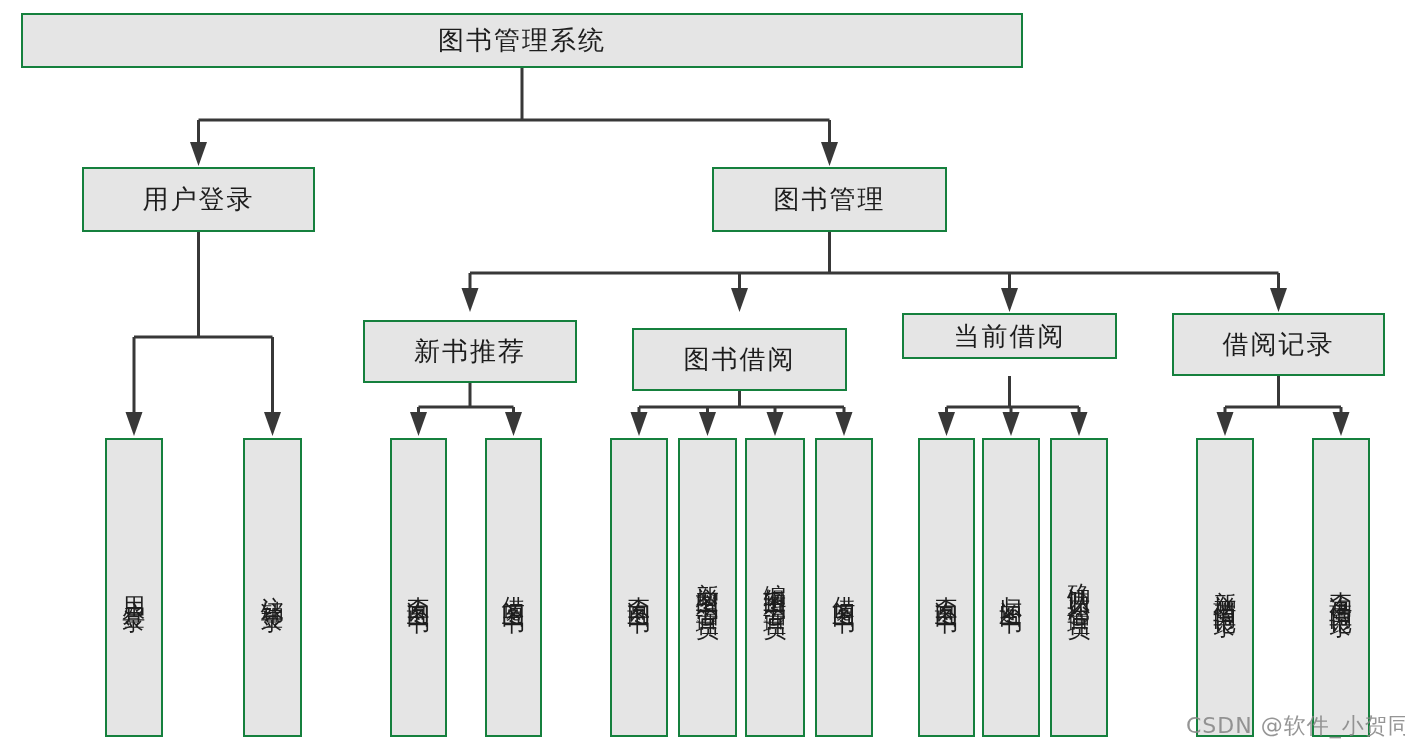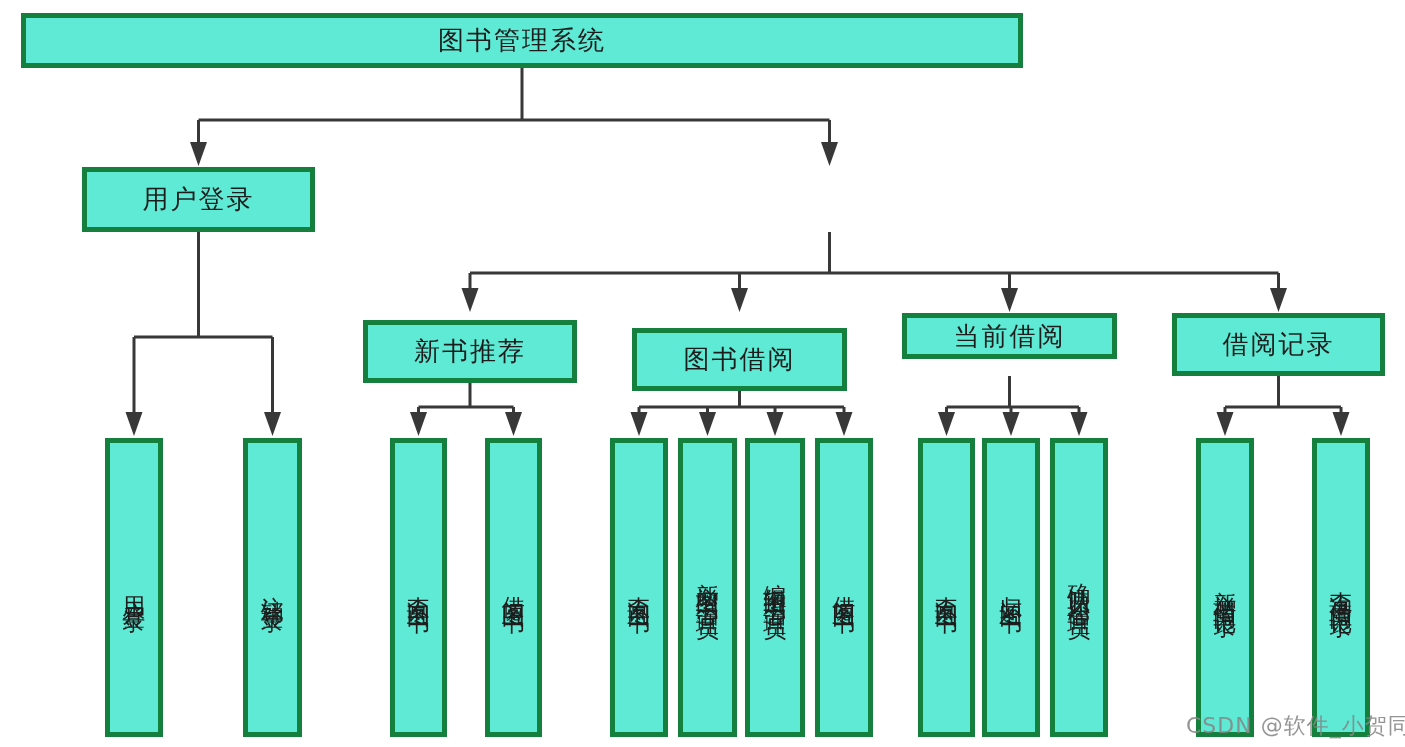--- a/index.html
+++ b/index.html
@@ -2,21 +2,21 @@
 <html><head>
 <meta charset="utf-8">
 <style>
   html,body{margin:0;padding:0;background:#fff;}
   .stage{
     position:relative;width:1405px;height:747px;background:#ffffff;overflow:hidden;
     font-family:"DejaVu Sans","Liberation Sans",sans-serif;color:#1d1d1d;
   }
   .connectors{position:absolute;left:0;top:0;z-index:1;}
   .node{
-    position:absolute;box-sizing:border-box;border:5px solid #15803d;background:#5eead4;
+    position:absolute;box-sizing:border-box;border:2px solid #15803d;background:#e5e5e5;
     display:flex;align-items:center;justify-content:center;z-index:2;
   }
   .h-node{font-size:26px;letter-spacing:2px;white-space:nowrap;}
   .v-node .lbl{
     writing-mode:vertical-rl;text-orientation:mixed;
     font-size:23px;letter-spacing:5px;line-height:1.15;
   }
   .watermark{
     position:absolute;left:1186px;top:711px;z-index:3;
     font-size:22px;letter-spacing:1px;white-space:nowrap;
@@ -60,20 +60,23 @@
       <polygon points="1332.5,412 1349.5,412 1341,436"></polygon>
     </g>
   </svg>
 
   <div class="node h-node" style="left:21px;top:13px;width:1002px;height:55px">
     <span class="lbl">图书管理系统</span>
   </div>
 
   <div class="node h-node" style="left:82px;top:167px;width:233px;height:65px">
     <span class="lbl">用户登录</span>
+  </div>
+  <div class="node h-node" style="left:712px;top:167px;width:235px;height:65px">
+    <span class="lbl">图书管理</span>
   </div>
 
   <div class="node h-node" style="left:363px;top:320px;width:214px;height:63px">
     <span class="lbl">新书推荐</span>
   </div>
   <div class="node h-node" style="left:632px;top:328px;width:215px;height:63px">
     <span class="lbl">图书借阅</span>
   </div>
   <div class="node h-node" style="left:902px;top:313px;width:215px;height:46px">
     <span class="lbl">当前借阅</span>

